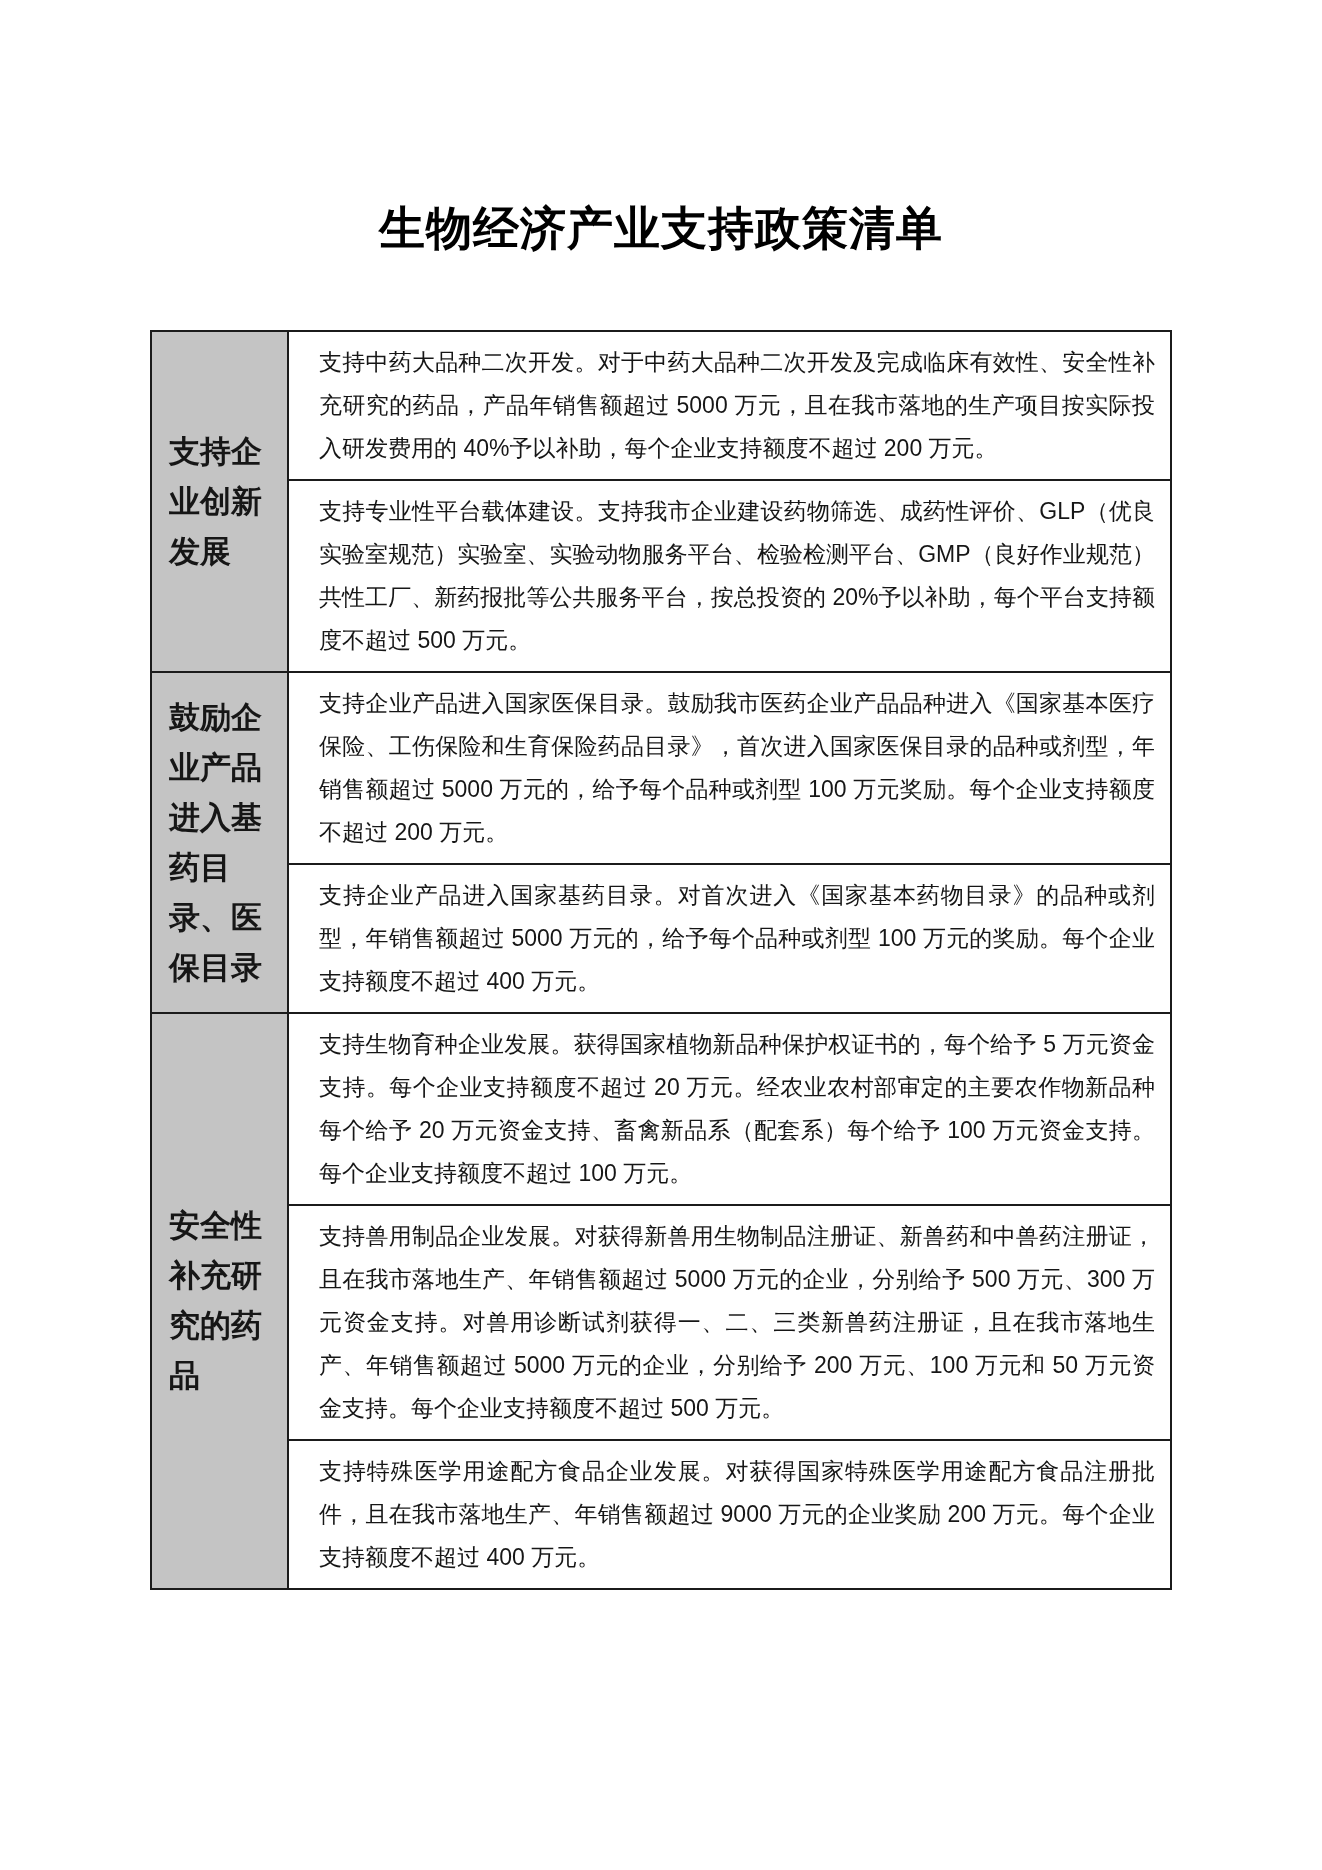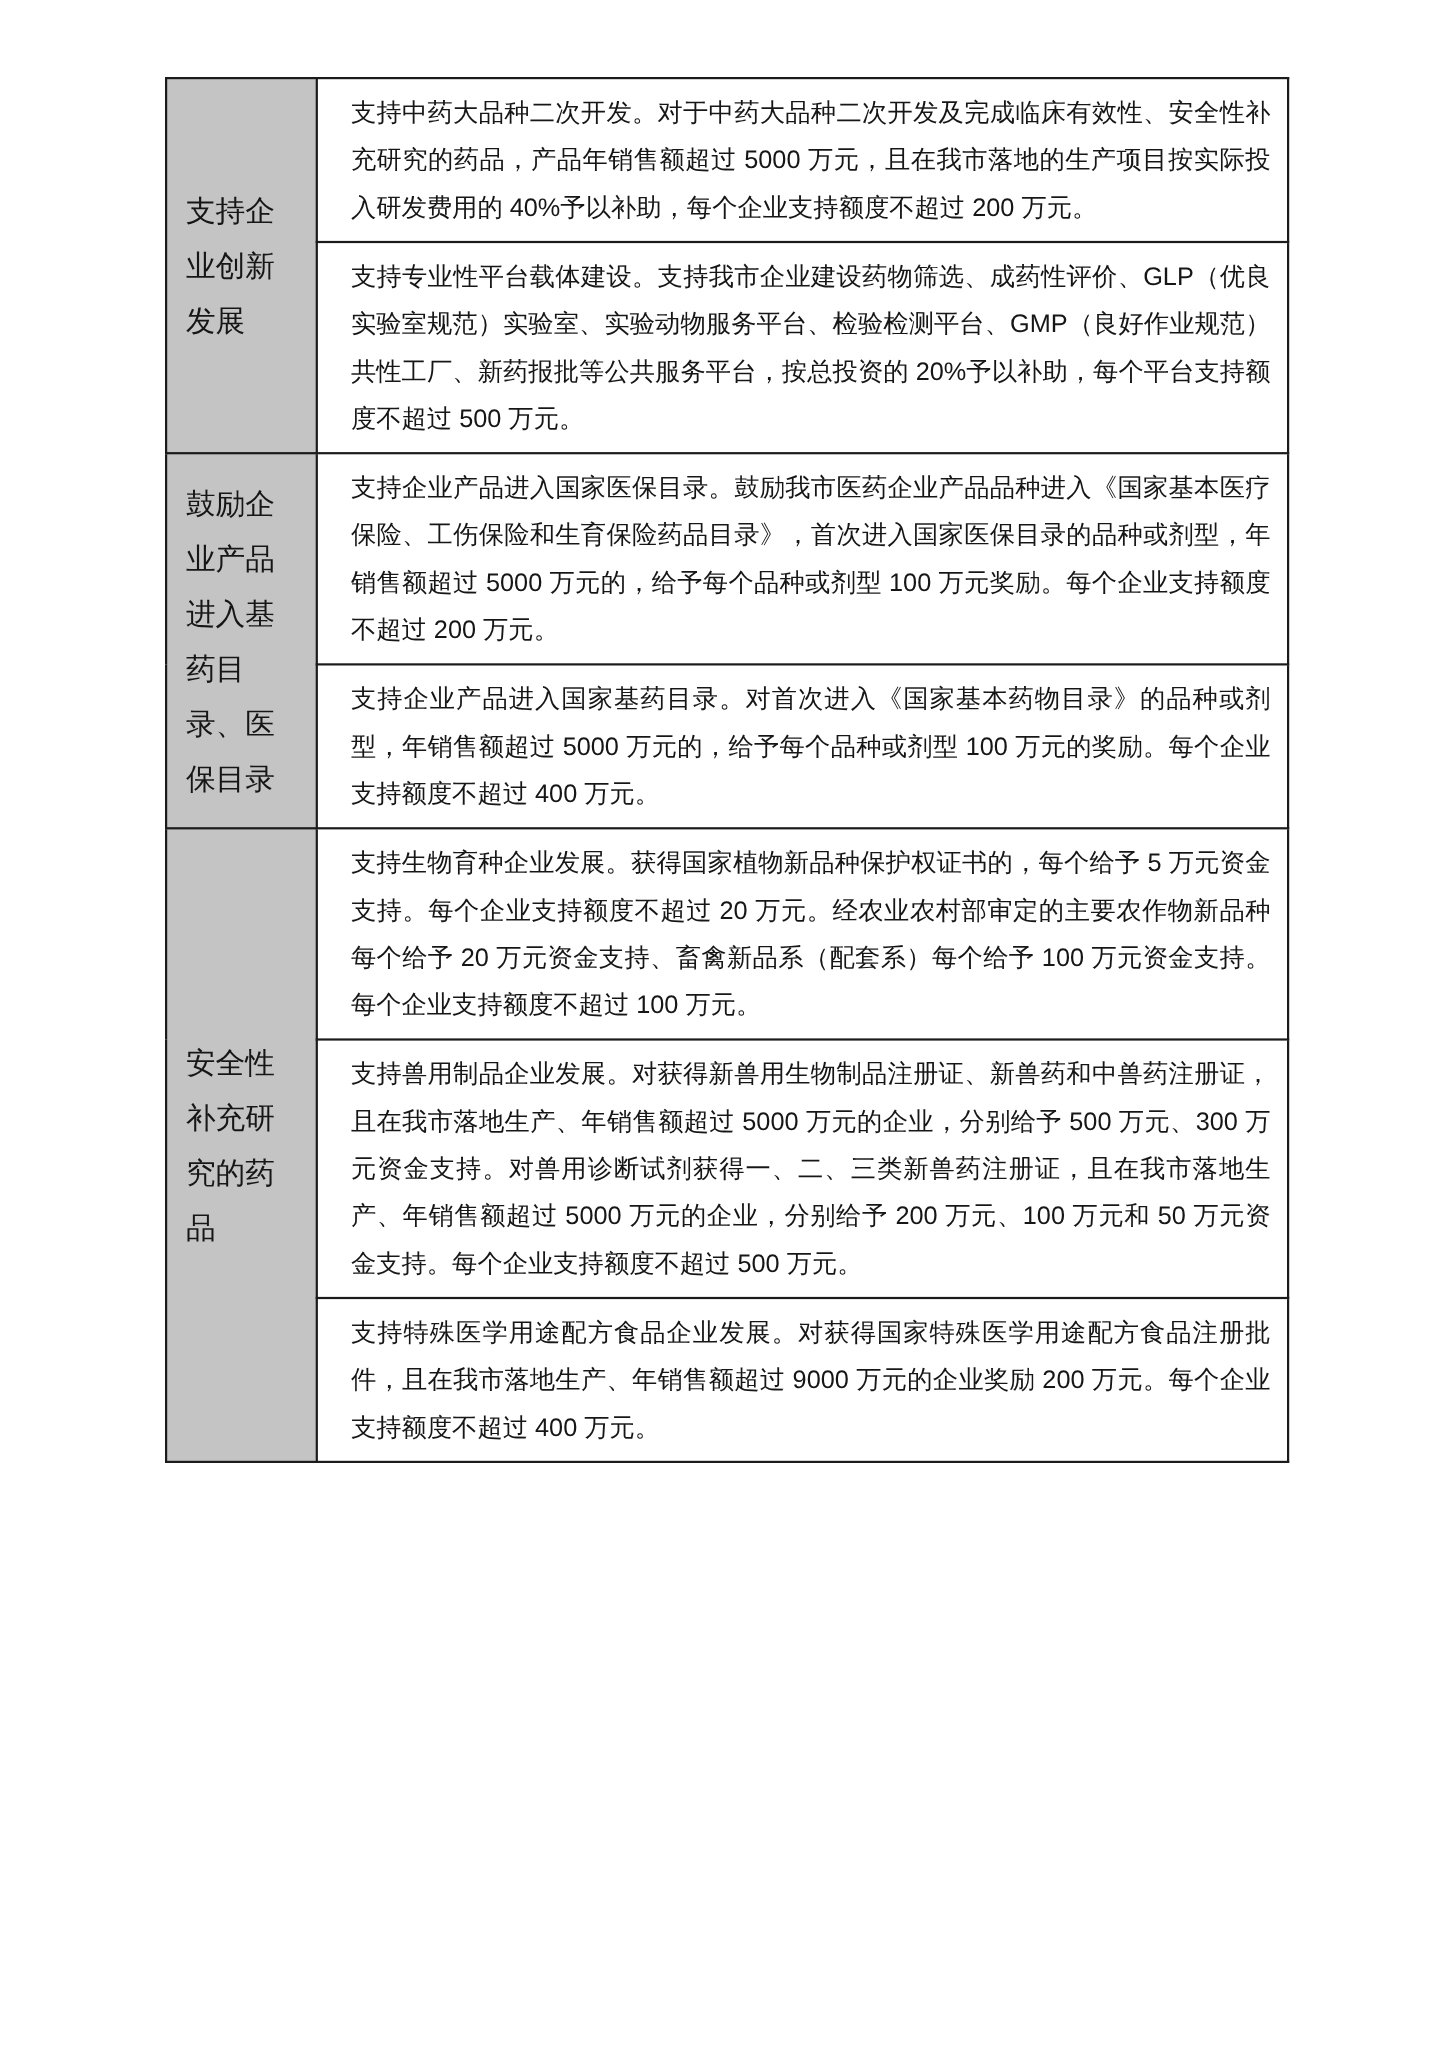--- a/index.html
+++ b/index.html
@@ -39,24 +39,25 @@
     margin: 70px 0 0 150px;
   }
   col.col-cat { width: 137px; }
   col.col-content { width: 883px; }
   td {
     border: 2px solid var(--border);
     vertical-align: middle;
   }
   td.cat {
     background: var(--cat-bg);
-    font-size: 27px;
+    font-size: 31px;
     line-height: 50px;
     padding: 6px 15px 6px 17px;
     text-align: left;
+    font-weight: bold;
   }
   td.content {
     font-size: 23px;
     line-height: 43px;
     padding: 9px 15px 9px 30px;
     text-align: justify;
     text-align-last: left;
   }
   .page-number {
     position: absolute;
@@ -67,20 +68,21 @@
     font-size: 19px;
     color: #2a2a2a;
     letter-spacing: 1px;
   }
 </style>
 </head>
 <body>
 
 <div class="page">
 
+  <h1 class="doc-title">生物经济产业支持政策清单</h1>
 
   <table class="policy-table">
     <colgroup>
       <col class="col-cat">
       <col class="col-content">
     </colgroup>
     <tbody>
       <tr>
         <td class="cat" rowspan="2">支持企业创新发展</td>
         <td class="content">支持中药大品种二次开发。对于中药大品种二次开发及完成临床有效性、安全性补充研究的药品，产品年销售额超过 5000 万元，且在我市落地的生产项目按实际投入研发费用的 40%予以补助，每个企业支持额度不超过 200 万元。</td>

